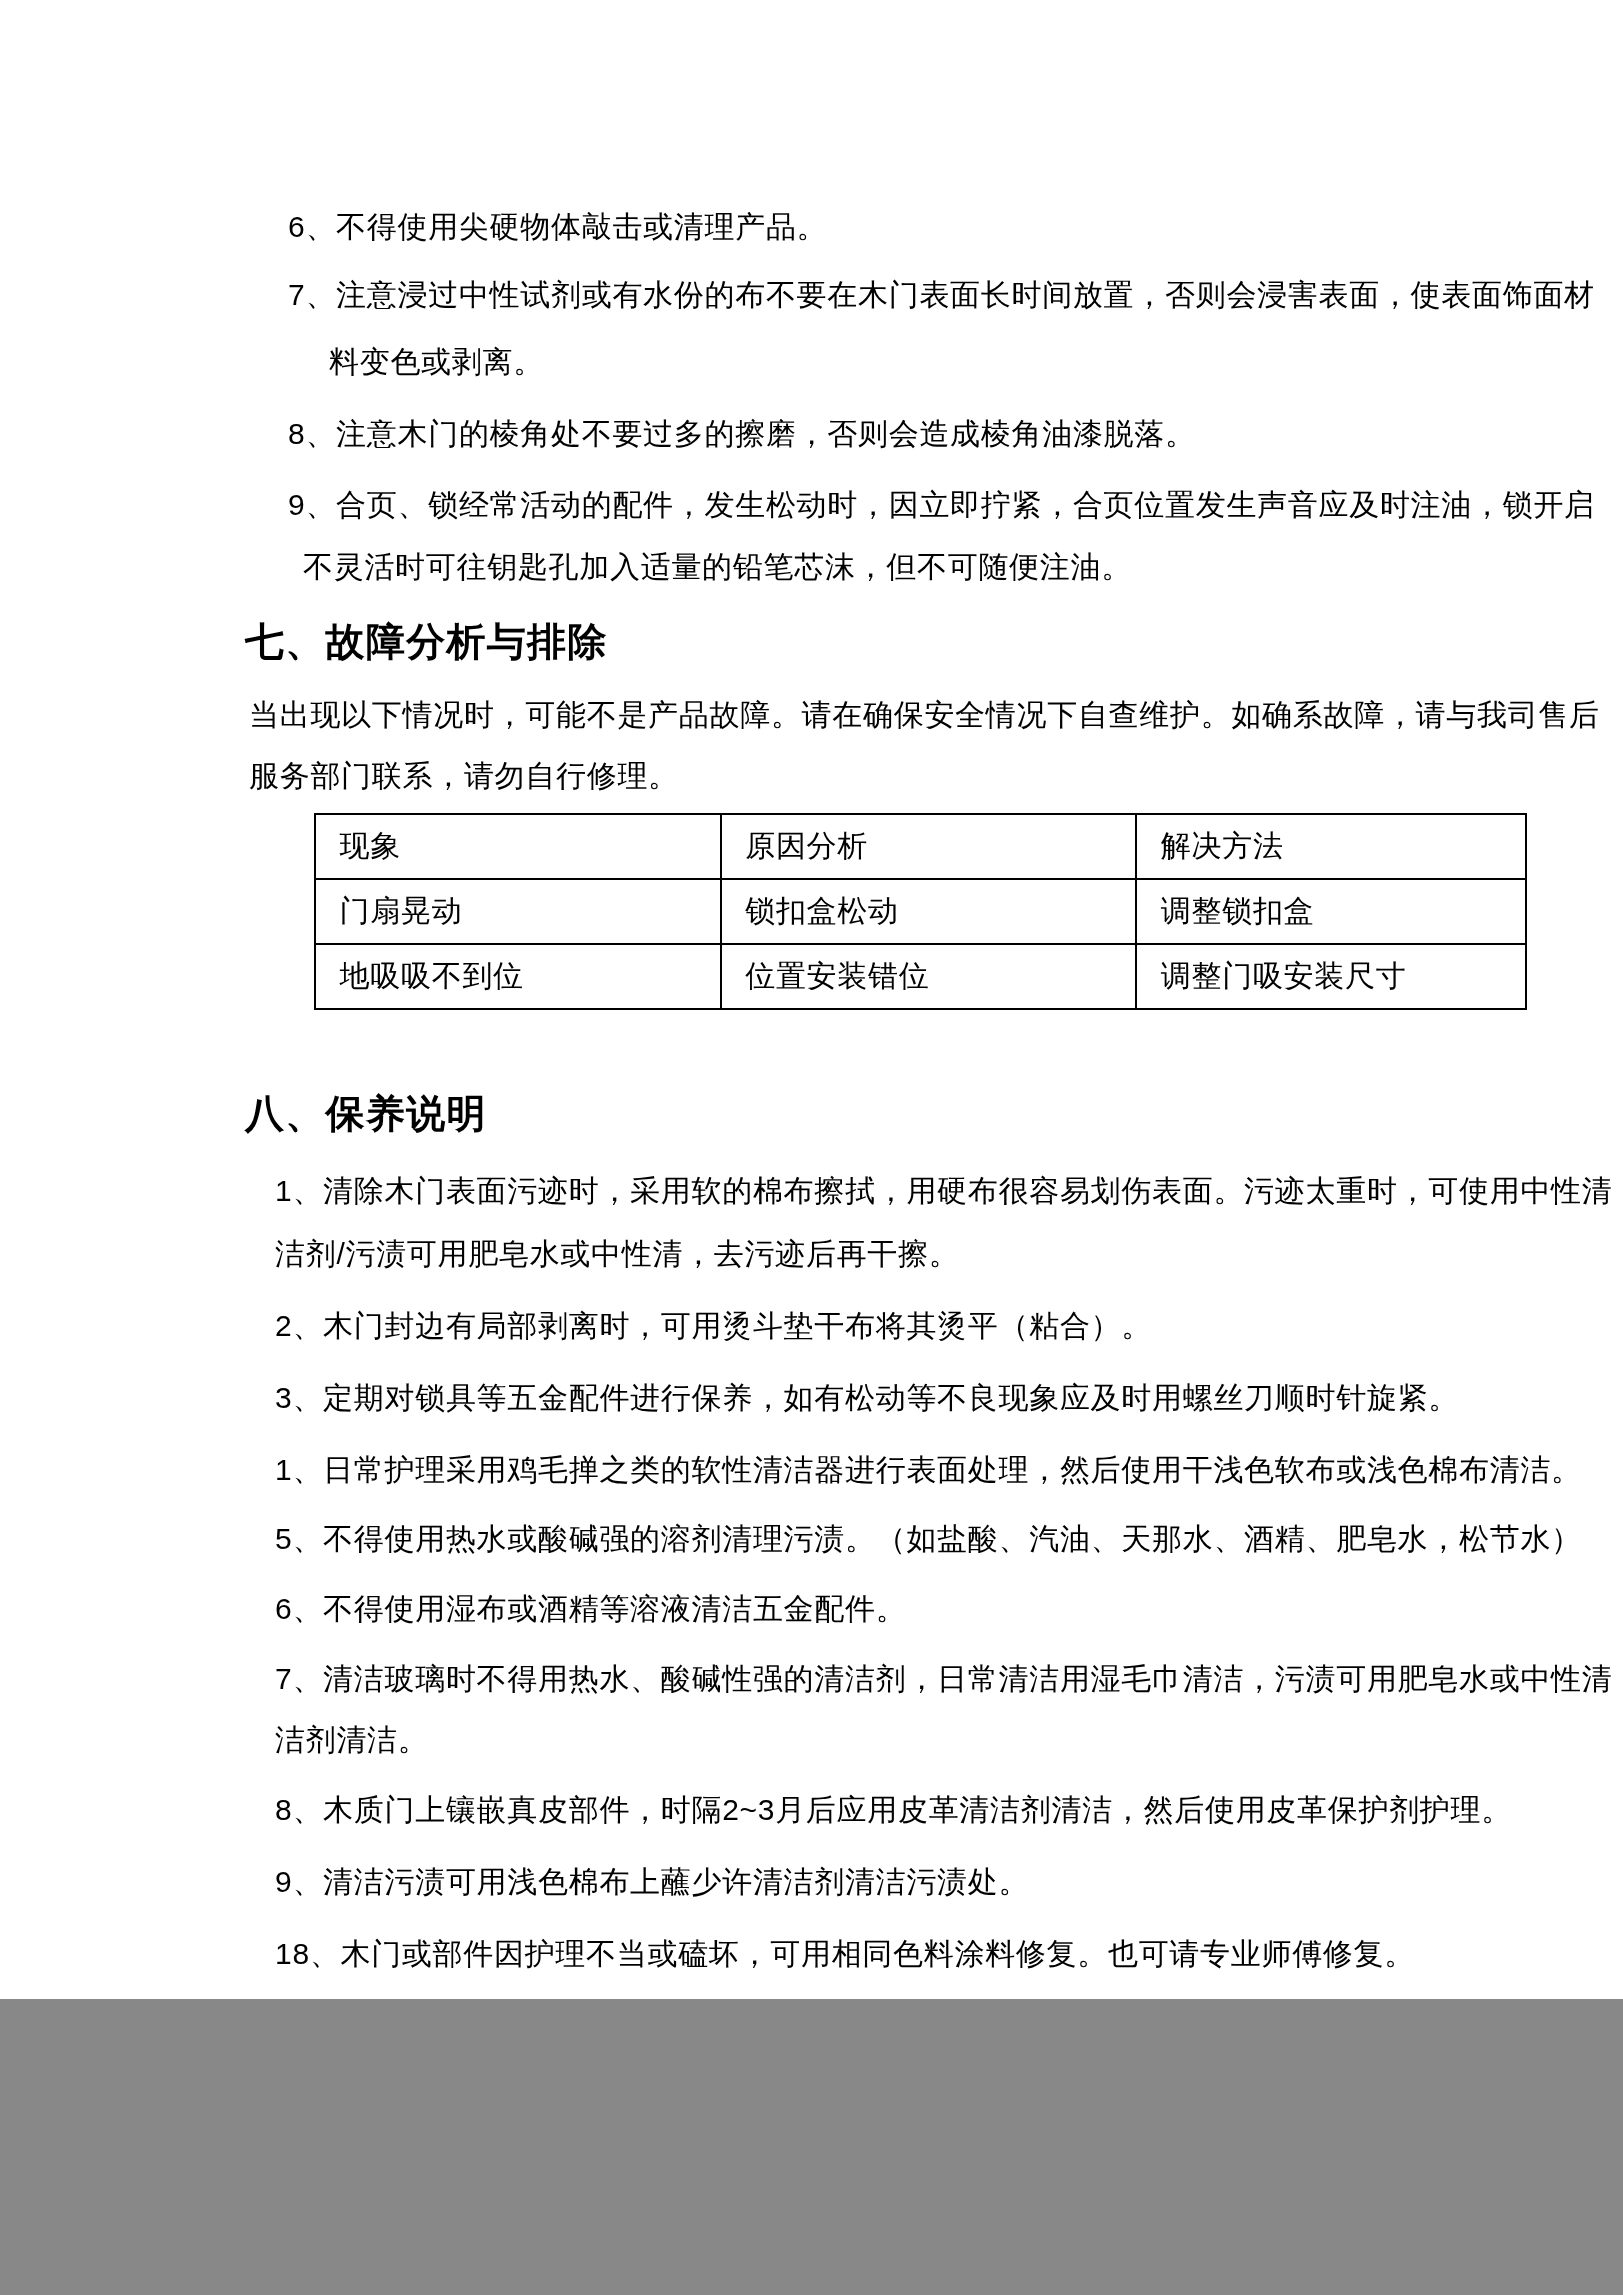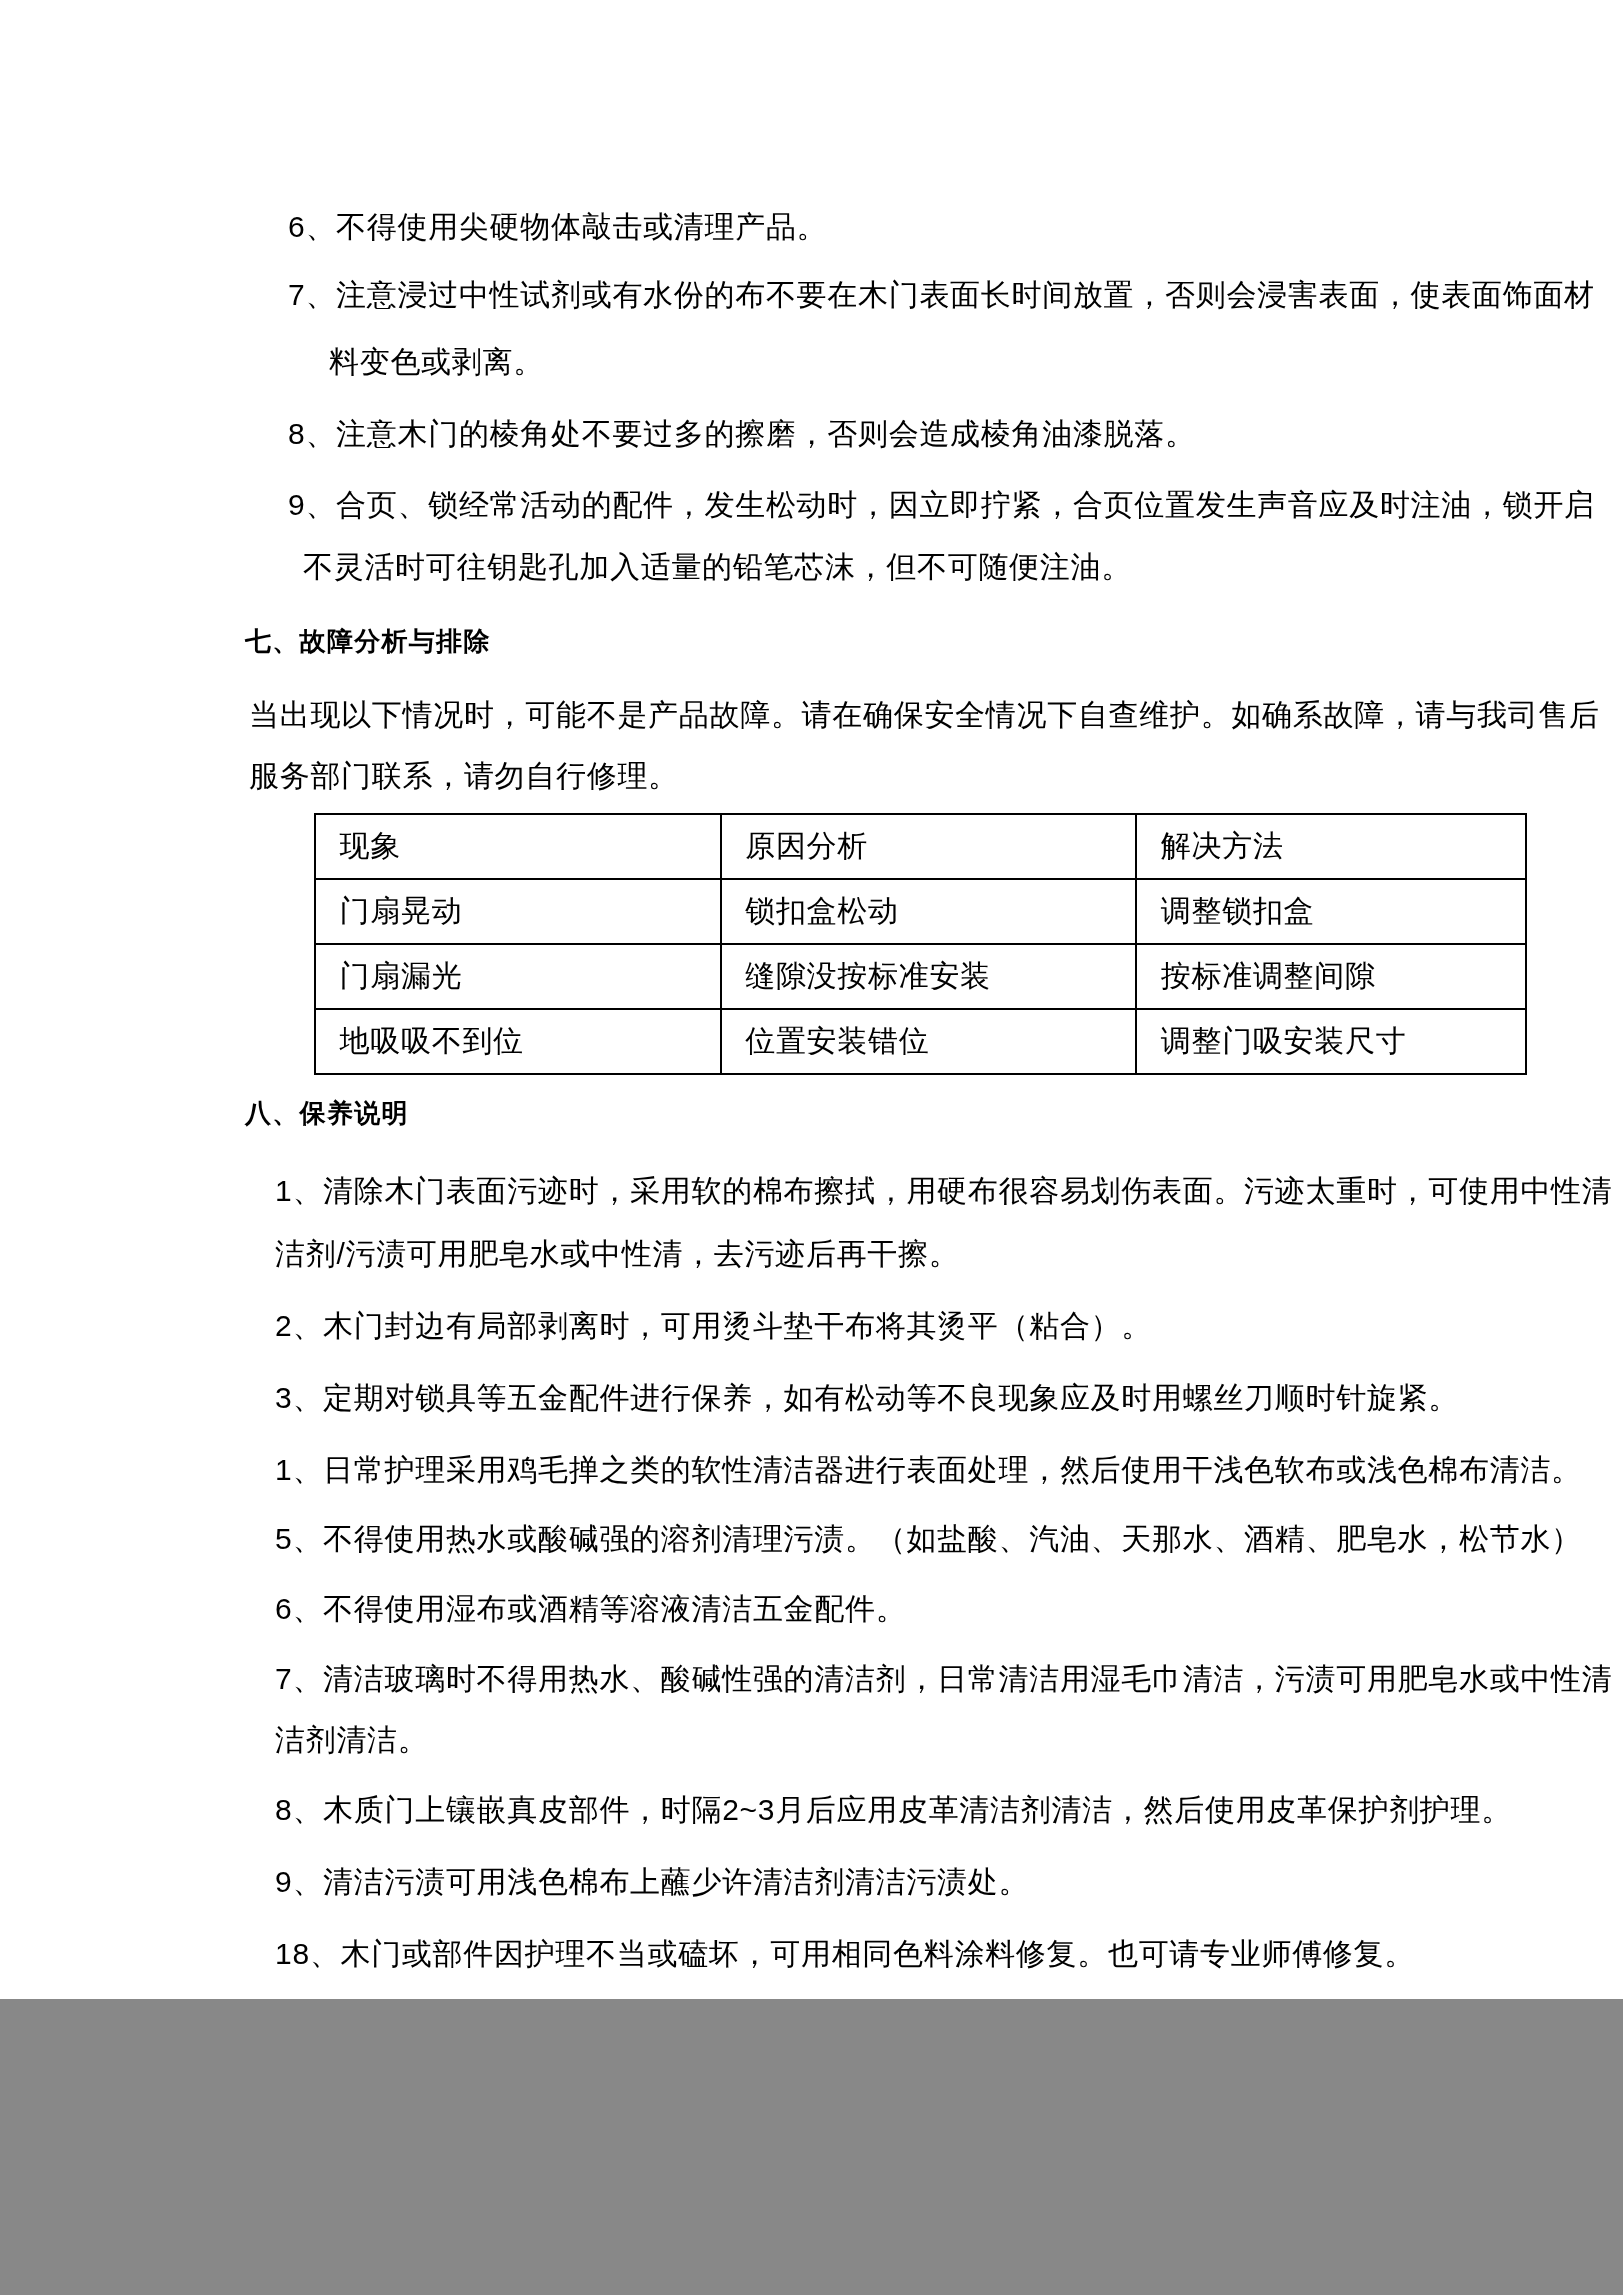--- a/index.html
+++ b/index.html
@@ -14,21 +14,21 @@
   .line{
     position:absolute;
     white-space:nowrap;
     font-size:30px;
     line-height:35px;
     letter-spacing:0.7px;
   }
   .heading{
     position:absolute;
     white-space:nowrap;
-    font-size:26px;
+    font-size:39px;
     font-weight:bold;
     line-height:47px;
     letter-spacing:1.3px;
   }
   table.fault{
     position:absolute;
     top:813px;left:314px;
     width:1133px;
     border-collapse:collapse;
     table-layout:fixed;
@@ -68,25 +68,20 @@
       <th class="c1">现象</th>
       <th class="c2">原因分析</th>
       <th class="c3">解决方法</th>
     </tr>
     <tr>
       <td>门扇晃动</td>
       <td>锁扣盒松动</td>
       <td>调整锁扣盒</td>
     </tr>
     <tr>
-      <td>门扇漏光</td>
-      <td>缝隙没按标准安装</td>
-      <td>按标准调整间隙</td>
-    </tr>
-    <tr>
       <td>地吸吸不到位</td>
       <td>位置安装错位</td>
       <td>调整门吸安装尺寸</td>
     </tr>
   </tbody>
     </table>
 
   <div class="heading" style="top:1090px;left:245px">八、保养说明</div>
 
   <div class="line" style="top:1173px;left:275px">1、清除木门表面污迹时，采用软的棉布擦拭，用硬布很容易划伤表面。污迹太重时，可使用中性清</div>

